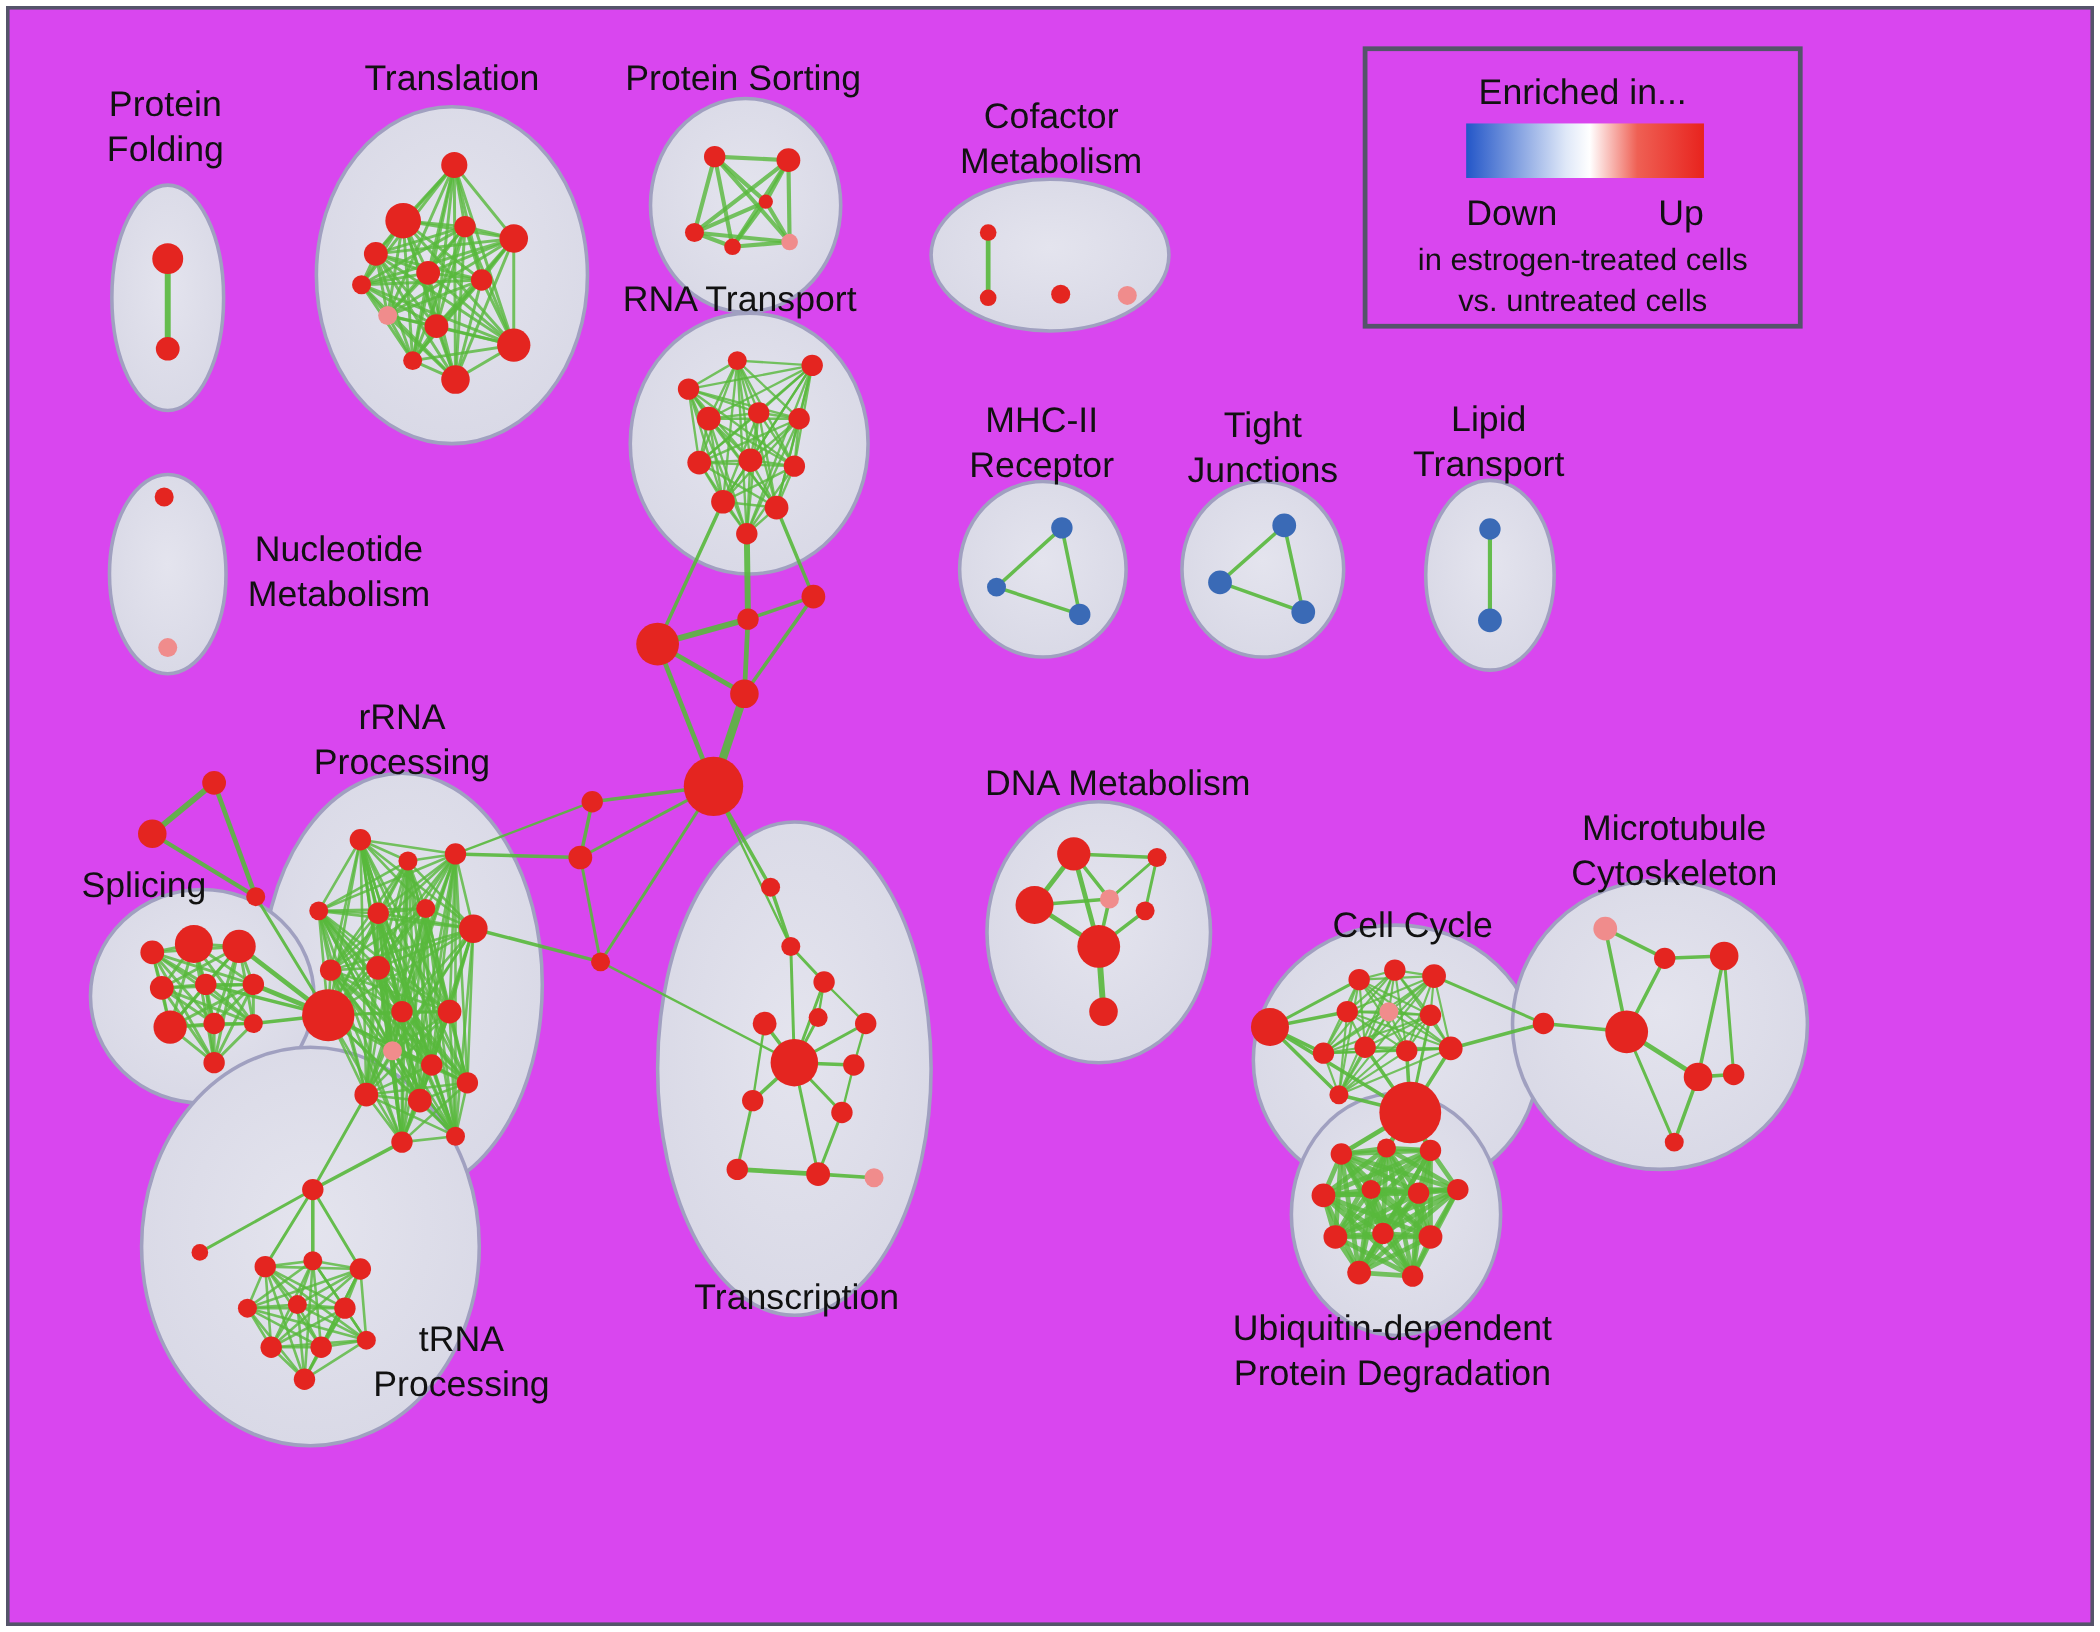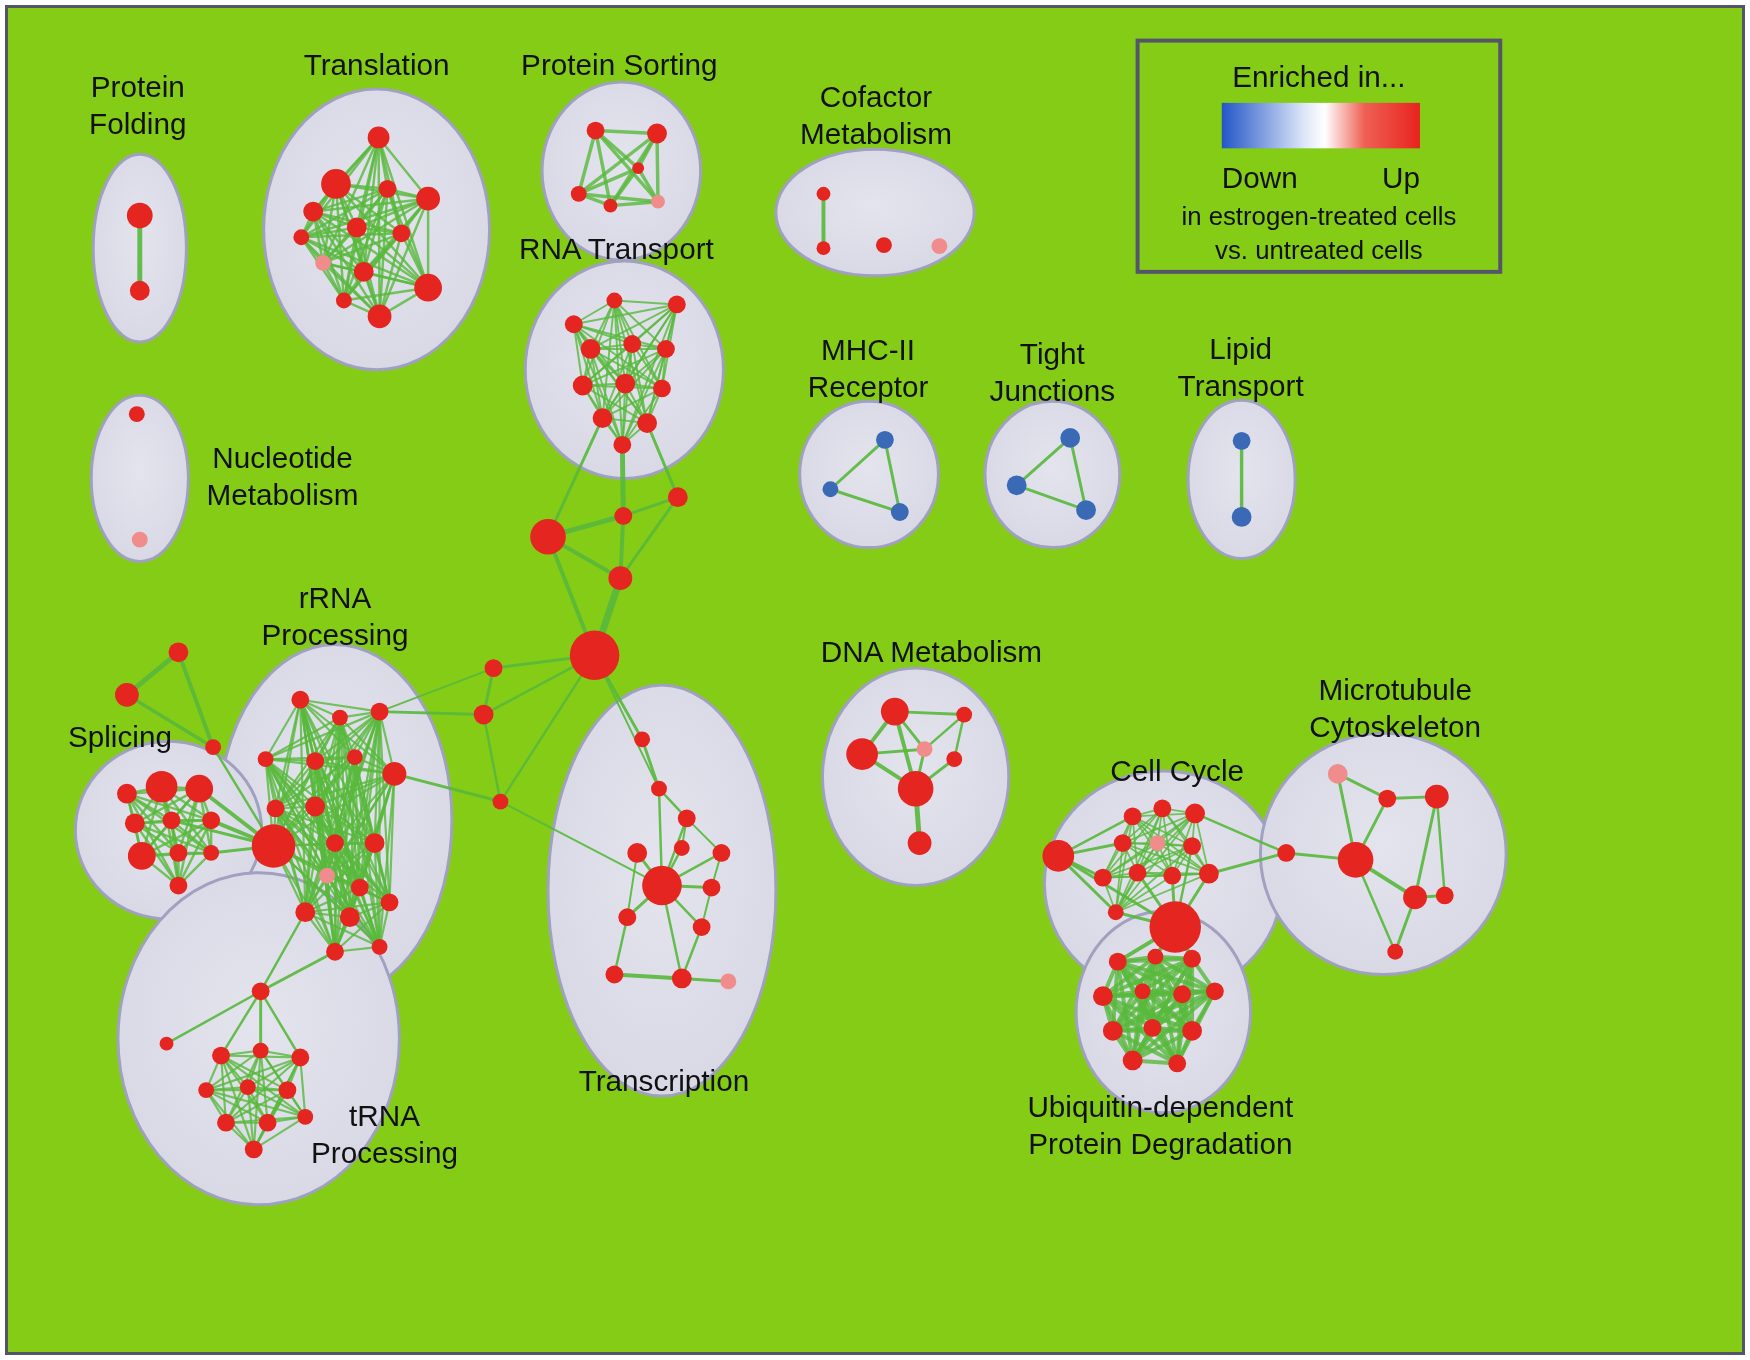--- a/index.html
+++ b/index.html
@@ -11,21 +11,21 @@
     border: 3px solid #54546a;
     background: #c7c7e0;
     overflow: hidden;
   }
   svg { display: block; width: 100%; height: 100%; }
   text { font-family: "Liberation Sans", sans-serif; }
 </style>
 </head>
 <body>
 
-<div class="figure" style="background: #84cc16; border-color: rgb(84, 84, 106);">
+<div class="figure" style="background: #d946ef; border-color: rgb(84, 84, 106);">
   <svg id="network" viewBox="0 0 1750 1360" preserveAspectRatio="none">
       <defs>
         <radialGradient id="ellipseGrad" cx="50%" cy="45%" r="70%">
           <stop offset="0%" stop-color="#e4e4ee"></stop>
           <stop offset="100%" stop-color="#d6d6e4"></stop>
         </radialGradient>
         <linearGradient id="legendGrad" x1="0%" y1="0%" x2="100%" y2="0%">
           <stop offset="0%" stop-color="#2356c8"></stop>
           <stop offset="42%" stop-color="#dfe8f8"></stop>
           <stop offset="52%" stop-color="#ffffff"></stop>

